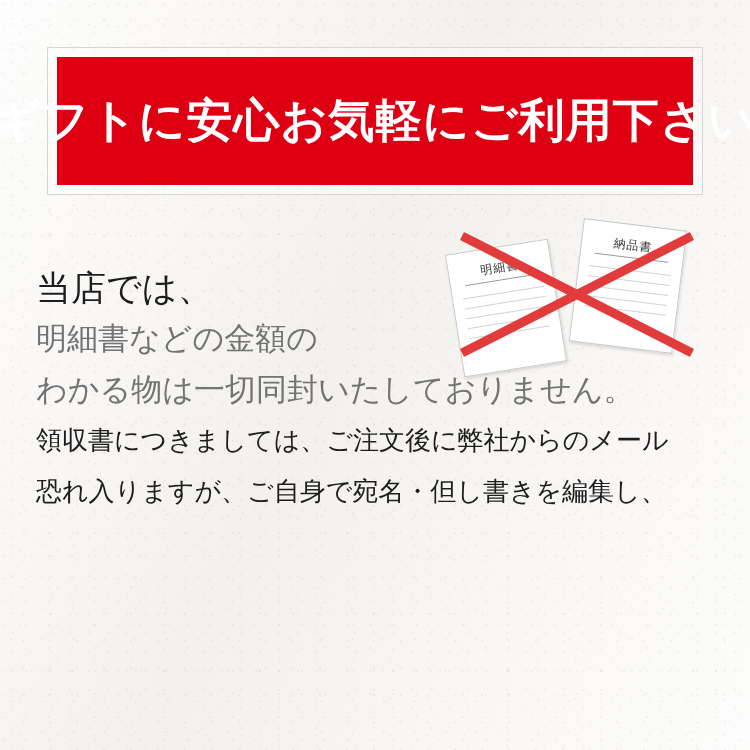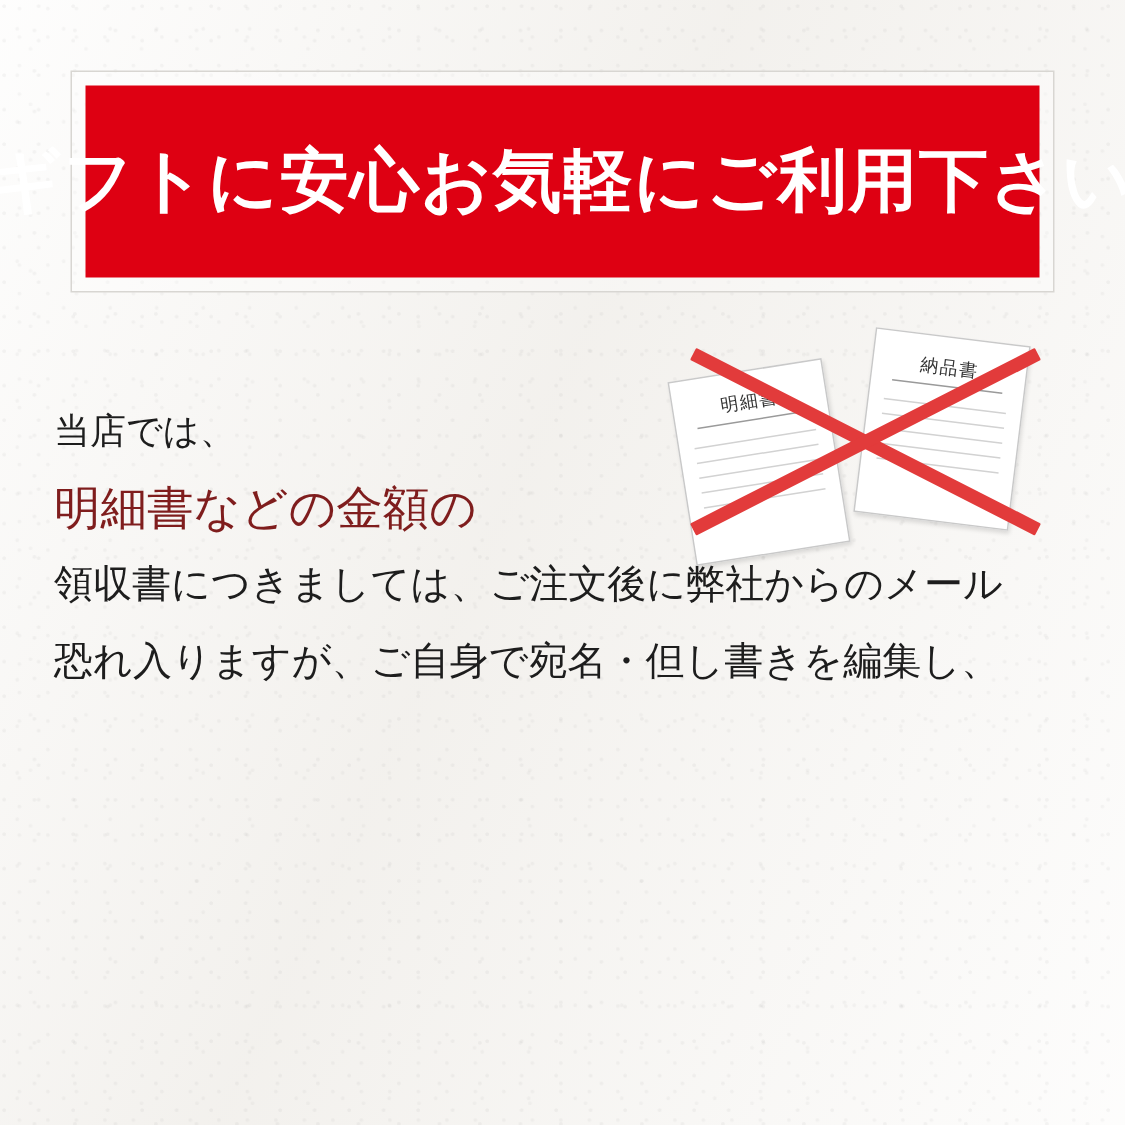--- a/index.html
+++ b/index.html
@@ -67,29 +67,29 @@
   }
 
   
   .copy {
     position: absolute;
     left: 36px;
     top: 262px;
     width: 690px;
   }
   .line {
-    font-size: 24px;
+    font-size: 35px;
     line-height: 51px;
     color: #1d1d1d;
     white-space: nowrap;
     font-family: "Liberation Sans", sans-serif;
     letter-spacing: 0px;
   }
   .line.red {
-    color: #7f1d1d;
+    color: #737373;
     font-size: 31px;
   }
   .line.small {
     font-size: 26px;
   }
 
   
   .docs {
     position: absolute;
     left: 448px;
@@ -196,17 +196,18 @@
     </div>
     <div class="cross">
       <span class="s1"></span>
       <span class="s2"></span>
     </div>
   </div>
 
   <div class="copy">
     <div class="line">当店では、</div>
     <div class="line red">明細書などの金額の</div>
+    <div class="line red">わかる物は一切同封いたしておりません。</div>
     <div class="line small">領収書につきましては、ご注文後に弊社からのメール</div>
     <div class="line small">恐れ入りますが、ご自身で宛名・但し書きを編集し、</div>
   </div>
 
 </div>
 
 </body></html>

